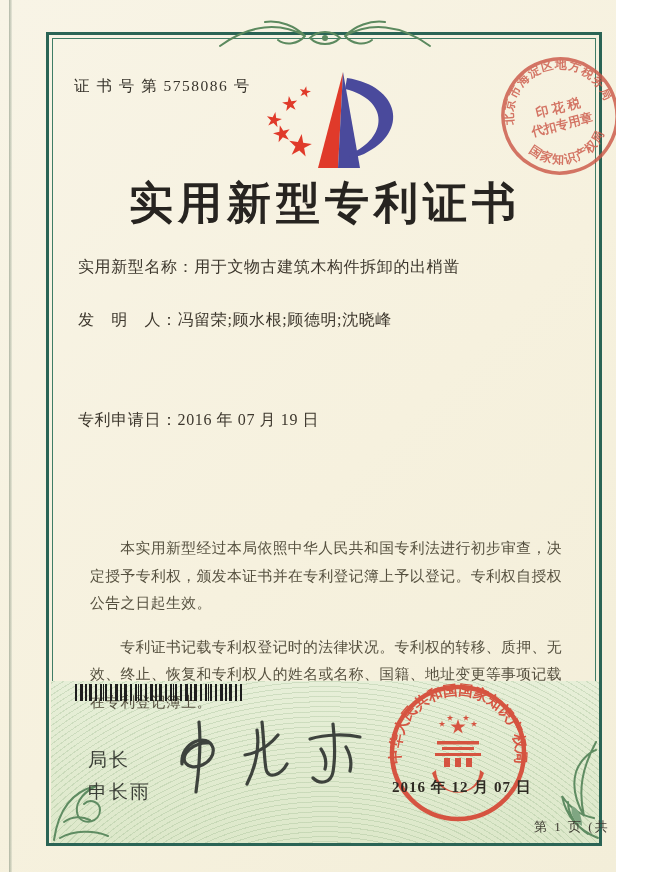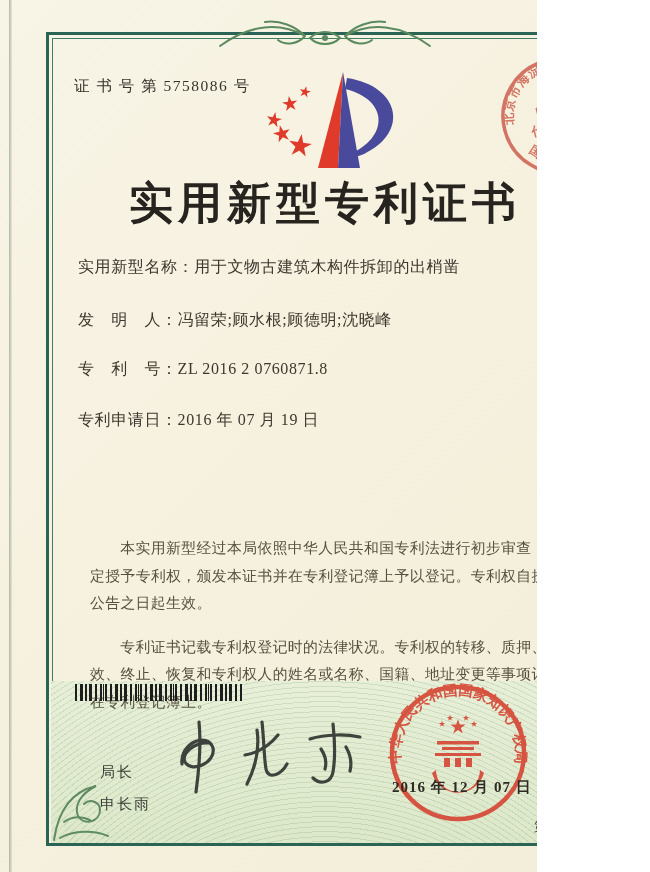--- a/index.html
+++ b/index.html
@@ -1,17 +1,17 @@
 <!DOCTYPE html>
 <html><head>
 <meta charset="utf-8">
 <style>
   html,body{margin:0;padding:0;}
   body{width:650px;height:872px;font-family:"Liberation Serif","DejaVu Serif",serif;}
-  .paper{position:relative;width:537px;height:872px;overflow:hidden;
+  .paper{position:relative;width:616px;height:872px;overflow:hidden;
          background:linear-gradient(135deg,#f8f4e6 0%,#f6f1de 55%,#f3eed9 100%);}
   .spine-line{position:absolute;left:9px;top:0;width:3px;height:872px;
               background:linear-gradient(to right,rgba(90,110,90,.45),rgba(140,160,140,.15));}
   .frame-outer{position:absolute;left:46px;top:32px;width:556px;height:814px;
                border:3px solid #2a6455;box-sizing:border-box;}
   .frame-inner{position:absolute;inset:3px;border:1px solid #3f7d66;}
   .cert-no{position:absolute;left:74px;top:76px;font-size:15.5px;color:#37332b;letter-spacing:1.5px;}
   .title{position:absolute;left:0;top:174px;width:650px;text-align:center;
          font-size:44px;font-weight:700;color:#272420;letter-spacing:5px;}
   .field{position:absolute;left:78px;font-size:16px;color:#3d372d;letter-spacing:.6px;white-space:nowrap;}
@@ -20,21 +20,21 @@
   .body-text p{margin:16px;font-size:14.8px;line-height:27.5px;text-indent:2.05em;
                text-align:justify;letter-spacing:.4px;}
   .band{position:absolute;left:51px;top:681px;width:548px;height:162px;
         background:
           repeating-radial-gradient(circle at 50% 260%, rgba(120,160,110,.22) 0 1px, rgba(0,0,0,0) 1px 5px),
           linear-gradient(#e7efd8,#dde8ca);}
   .barcode{position:absolute;left:75px;top:684px;width:168px;height:17px;
            background:
              repeating-linear-gradient(90deg,#1e1e1e 0 2px,rgba(0,0,0,0) 2px 5px),
              repeating-linear-gradient(90deg,#1e1e1e 0 1px,rgba(0,0,0,0) 1px 7px);}
-  .issuer{position:absolute;left:100px;font-size:15px;color:#3a3e36;letter-spacing:2px;margin-top:16px;}
+  .issuer{position:absolute;left:88px;font-size:19px;color:#3a3e36;letter-spacing:2px;}
   .issuer-title{top:747px}.issuer-name{top:779px}
   .signature{position:absolute;left:160px;top:712px;}
   .seal{position:absolute;left:383px;top:678px;}
   .seal-date{position:absolute;left:392px;top:778px;font-size:15px;font-weight:600;
              color:#2e2a23;letter-spacing:1px;white-space:nowrap;}
   .stamp{position:absolute;left:497px;top:53px;opacity:.82;transform:rotate(-14deg);}
   .footer{position:absolute;left:0;top:818px;width:650px;text-align:right;
           font-size:13px;color:#3f3c33;letter-spacing:2px;}
   .logo{position:absolute;left:248px;top:70px;}
   .orn{position:absolute;}
@@ -115,23 +115,20 @@
   </svg>
 
   <div class="title">实用新型专利证书</div>
 
   <div class="field f1">
     <span>发　明　人：</span><span>冯留荣;顾水根;顾德明;沈晓峰</span>
   </div>
   <div class="field f0">
     <span>实用新型名称：</span><span>用于文物古建筑木构件拆卸的出梢凿</span>
   </div>
-  <div class="field f2">
-    <span>专　利　号：</span><span>ZL 2016 2 0760871.8</span>
-  </div>
   <div class="field f3">
     <span>专利申请日：</span><span>2016 年 07 月 19 日</span>
   </div>
 
   <div class="body-text">
     <p>本实用新型经过本局依照中华人民共和国专利法进行初步审查，决定授予专利权，颁发本证书并在专利登记簿上予以登记。专利权自授权公告之日起生效。</p>
     <p>专利证书记载专利权登记时的法律状况。专利权的转移、质押、无效、终止、恢复和专利权人的姓名或名称、国籍、地址变更等事项记载在专利登记簿上。</p>
   </div>
 
   <div class="barcode"></div>

